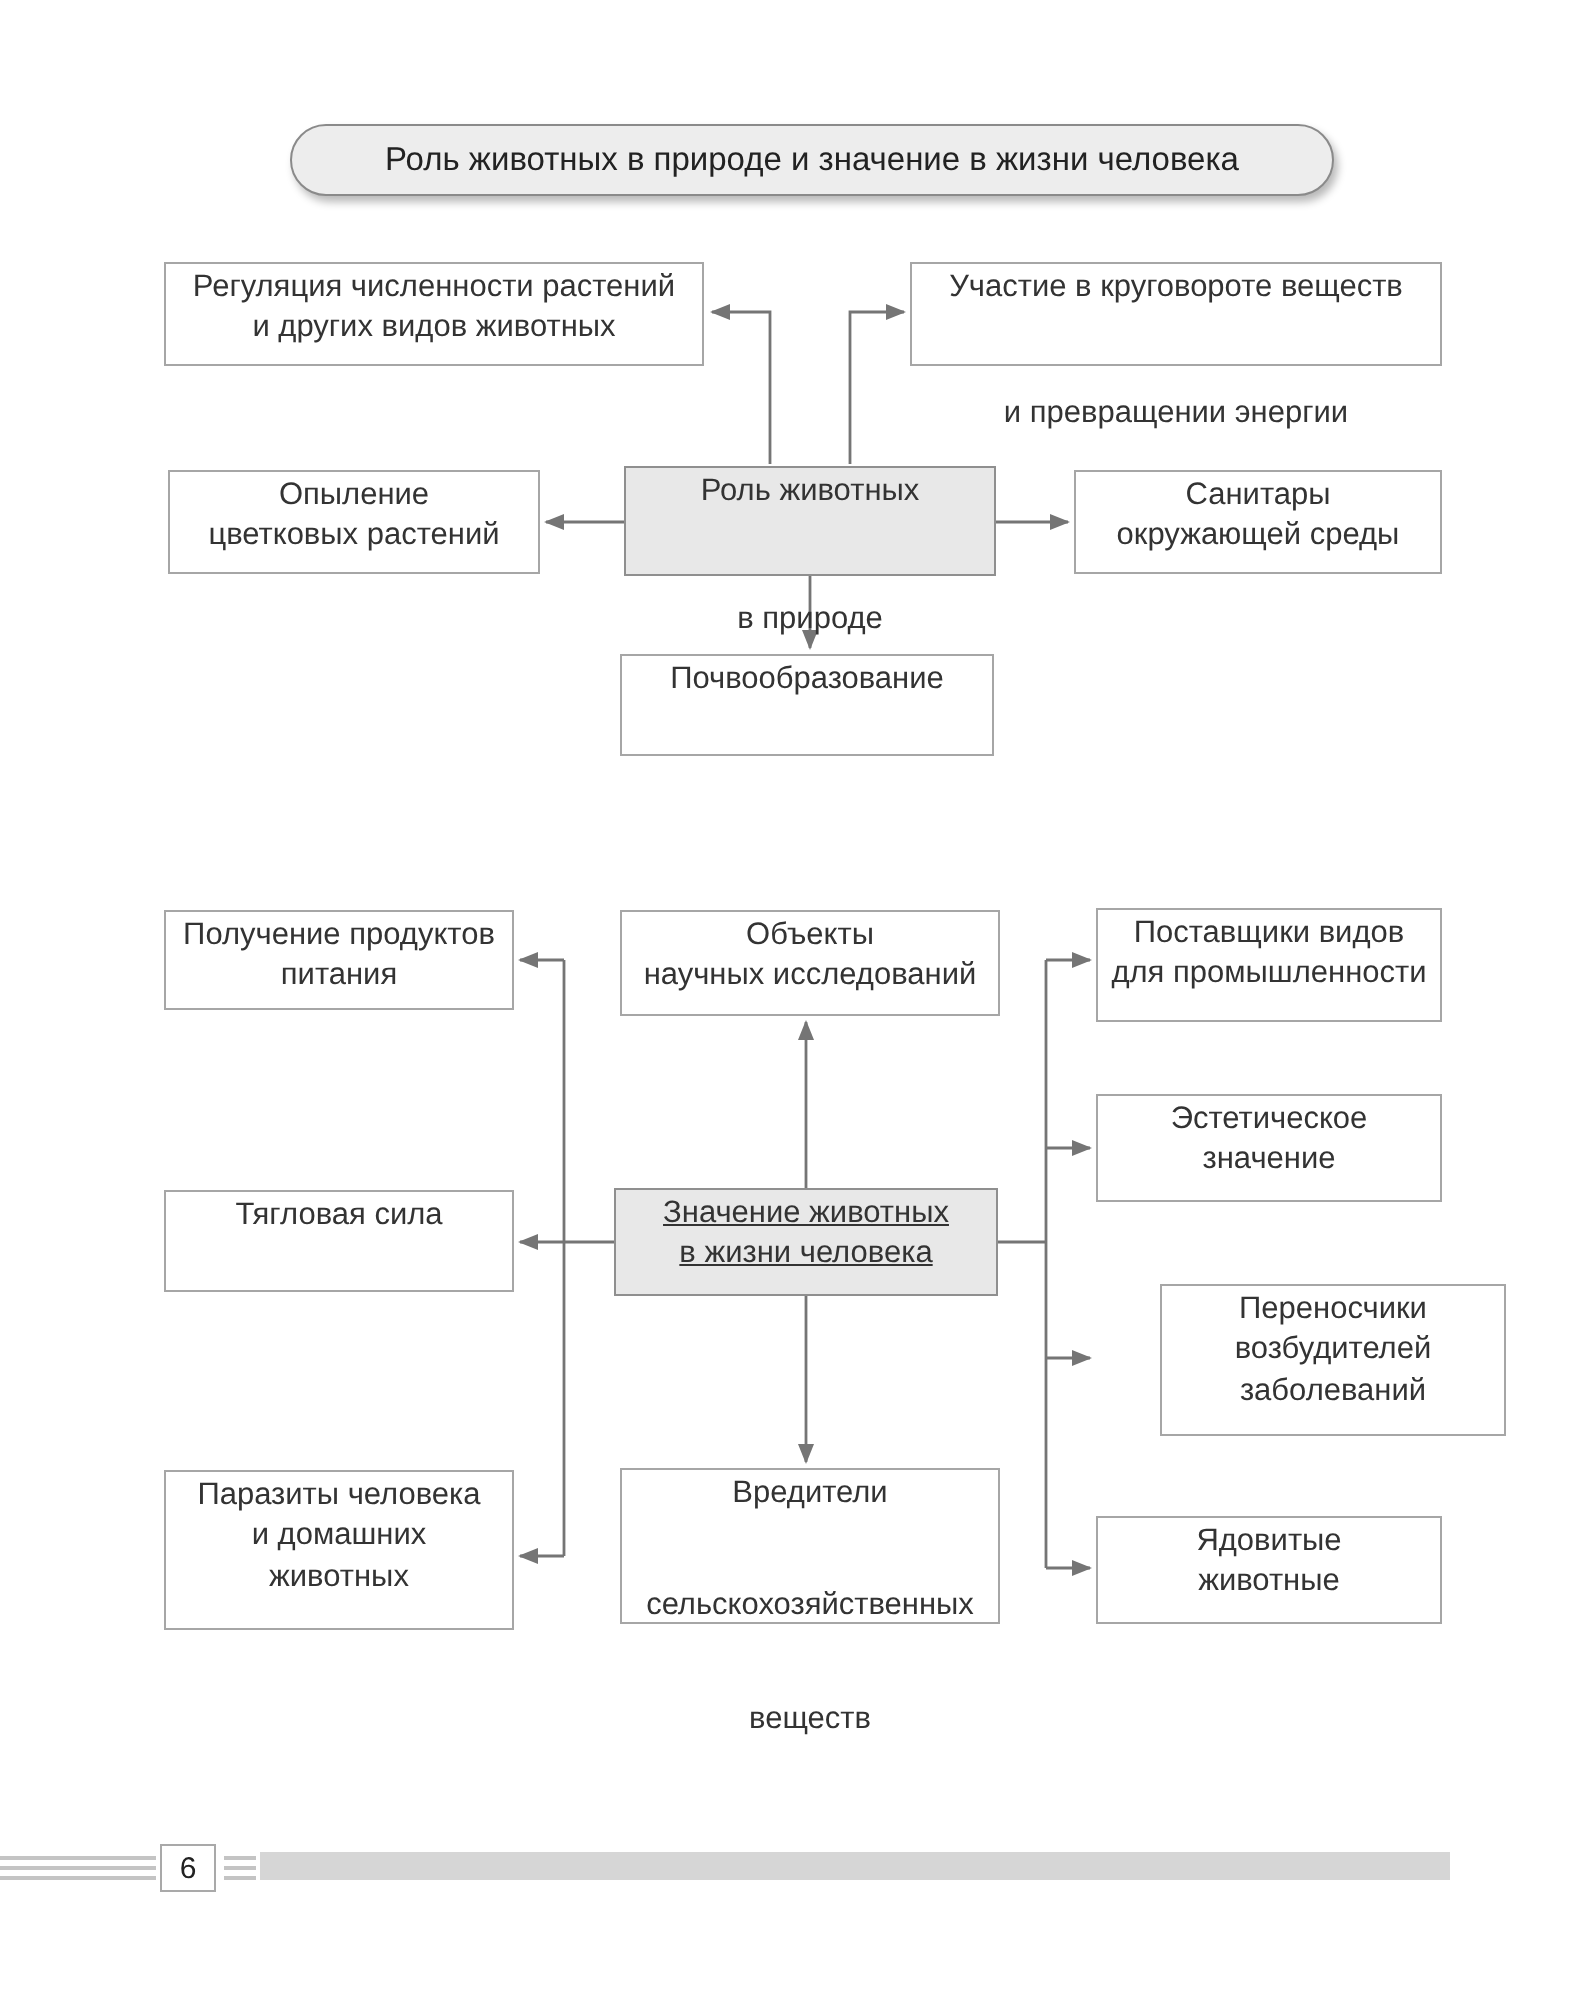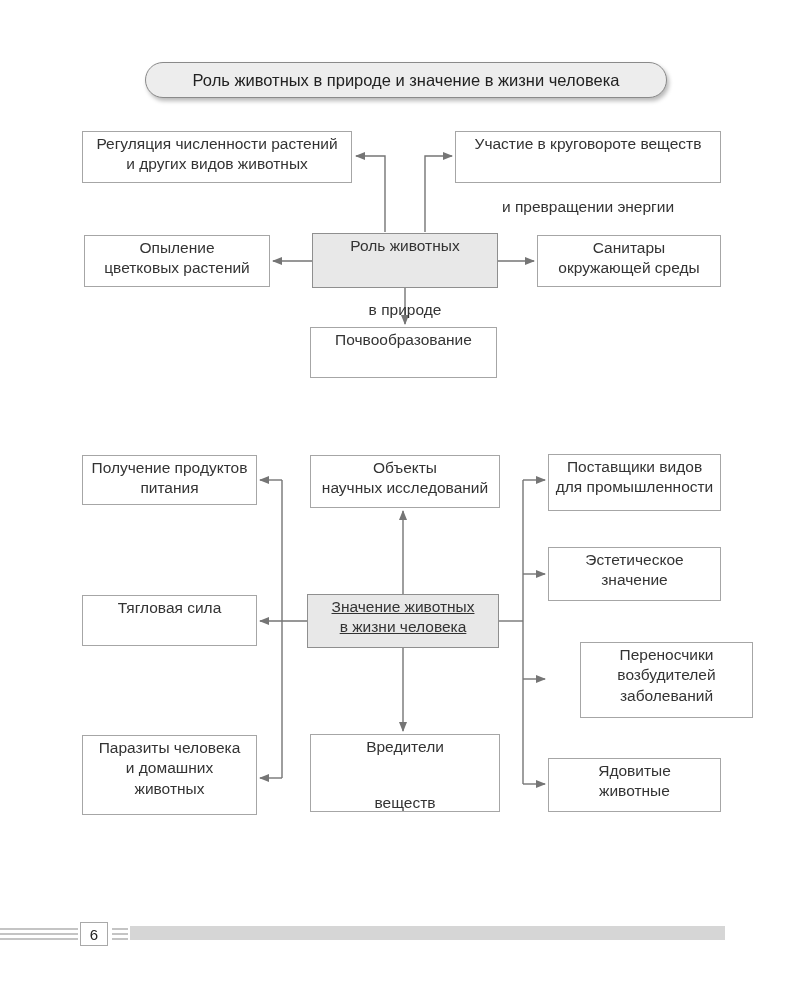--- a/index.html
+++ b/index.html
@@ -112,20 +112,21 @@
     <span>возбудителей</span>
     <span>заболеваний</span>
   </div>
   <div class="box" style="left:82px;top:735px;width:175px;height:80px;">
     <span>Паразиты человека</span>
     <span>и домашних</span>
     <span>животных</span>
   </div>
   <div class="box" style="left:310px;top:734px;width:190px;height:78px;gap:36px;">
     <span>Вредители</span>
+    <span>сельскохозяйственных</span>
     <span>веществ</span>
   </div>
   <div class="box" style="left:548px;top:758px;width:173px;height:54px;">
     <span>Ядовитые</span>
     <span>животные</span>
   </div>
 
   <div>
     <div class="stripe" style="left:0;top:928px;width:78px;"></div>
     <div class="stripe" style="left:0;top:933px;width:78px;"></div>

